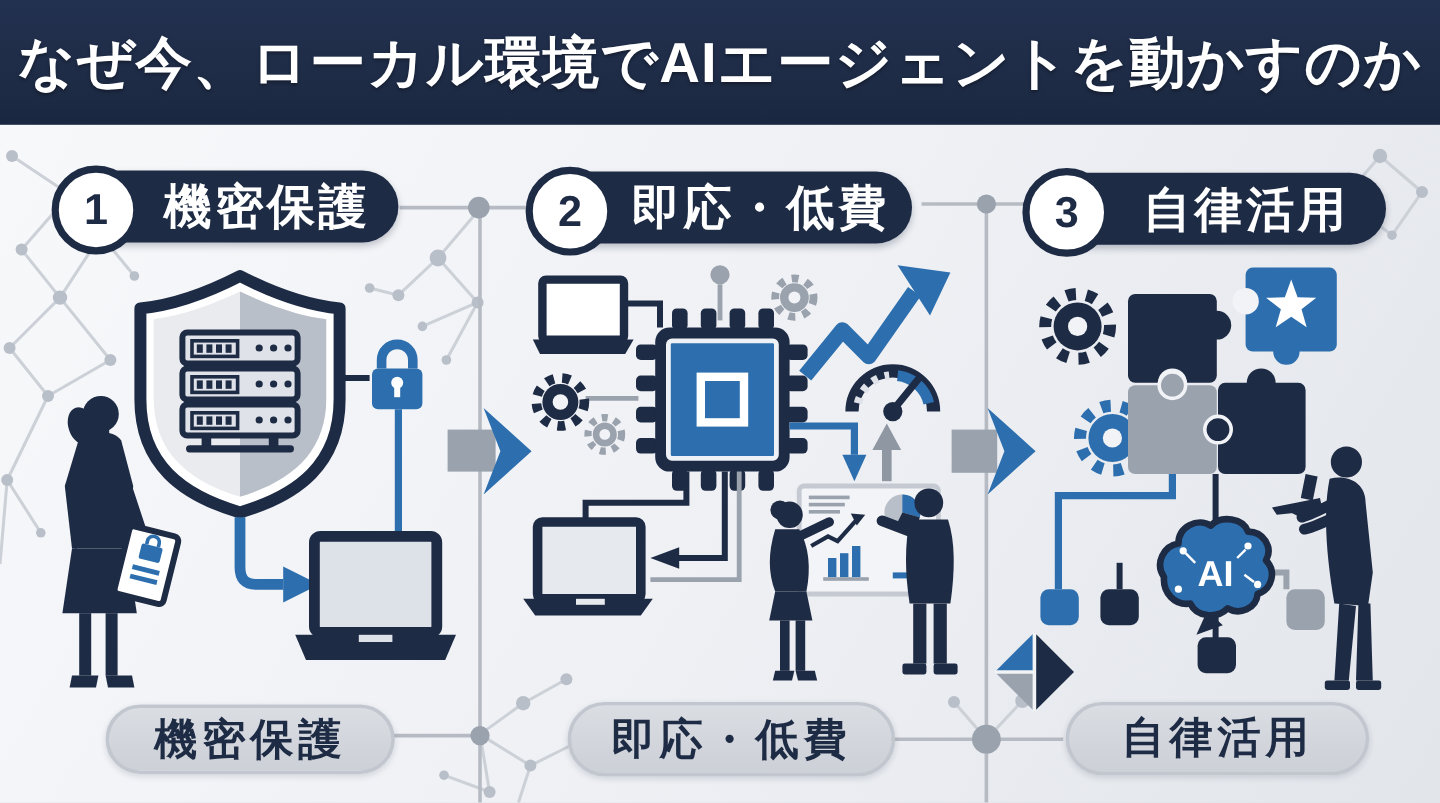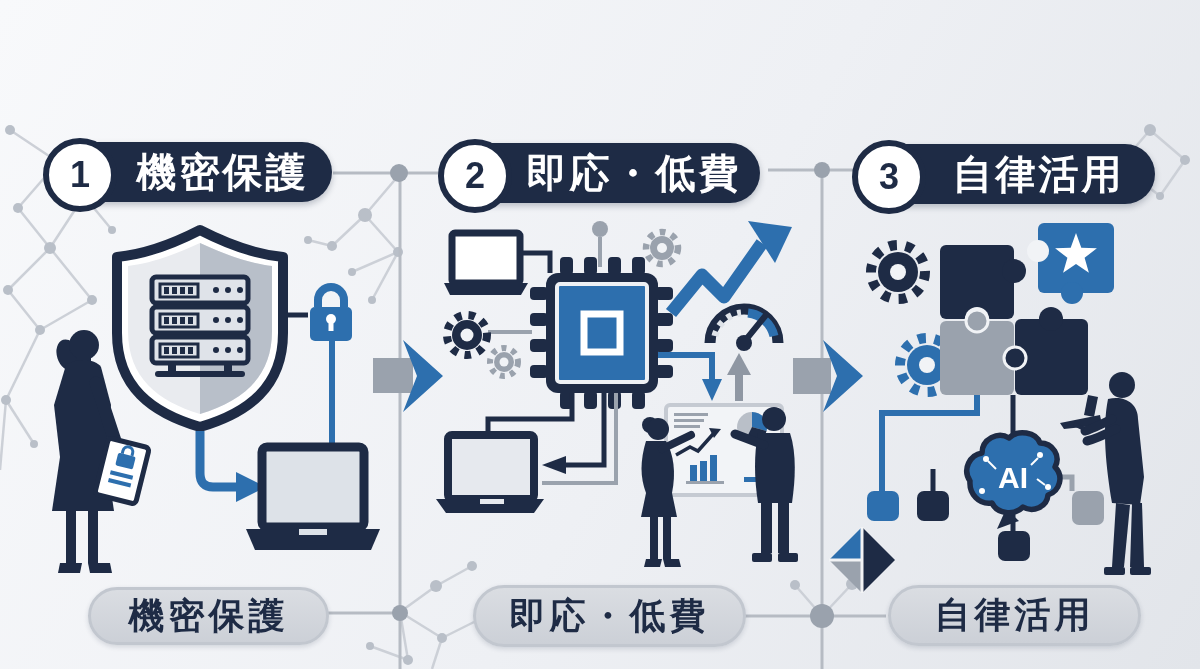--- a/index.html
+++ b/index.html
@@ -138,20 +138,23 @@
       <line x1="742" y1="616" x2="886" y2="616"></line>
     </g>
     <g fill="#9aa2ad">
       <circle cx="399" cy="173" r="9"></circle>
         <circle cx="822" cy="170" r="8"></circle>
       <circle cx="400" cy="613" r="8"></circle>
         <circle cx="822" cy="616" r="12"></circle>
     </g>
   </svg>
 
+  <header class="header">
+    <h1>なぜ今、ローカル環境でAIエージェントを動かすのか</h1>
+  </header>
 
   <svg class="art" style="left:0;z-index:1" viewBox="0 0 400 370">
 
     <g fill="#1e2b45">
       <ellipse cx="68" cy="140" rx="11" ry="16" transform="rotate(-18 68 140)"></ellipse>
       <path d="M66,150 Q60,190 66,230 L62,250 Z"></path>
       <circle cx="84" cy="130" r="15"></circle>
       <rect x="77" y="142" width="14" height="10"></rect>
       <path d="M66,150 C76,143 95,143 101,152 L111,190 L106,242 L60,242 L54,190 Z"></path>
       <path d="M96,168 L121,244" stroke="#1e2b45" stroke-width="13" stroke-linecap="round" fill="none"></path>

